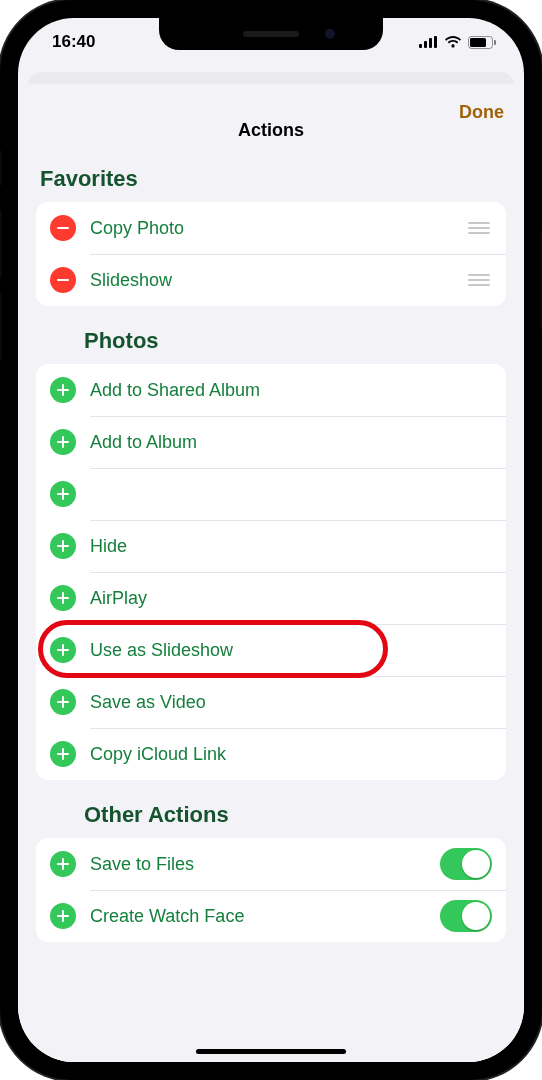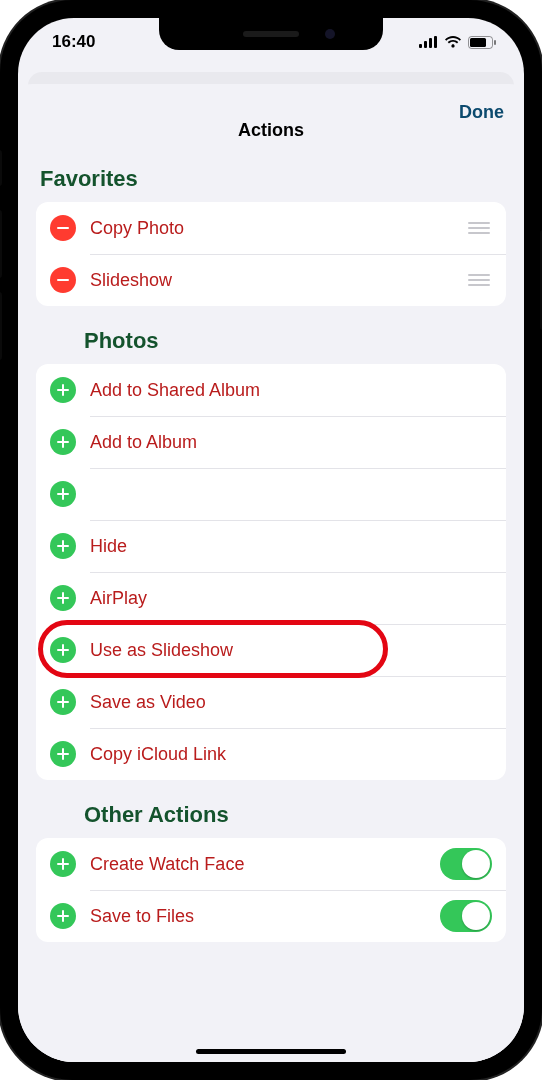--- a/index.html
+++ b/index.html
@@ -75,21 +75,21 @@
     border-top-right-radius: 14px;
   }
 
   .nav {
     height: 56px;
     display:flex; align-items:center; justify-content:center;
     position:relative;
     font-size:18px;
   }
   .nav-title { font-weight:600; color:#000;margin-top:36px; }
-  .nav-done  { position:absolute; right:20px; color:#0c4a6e; font-weight:600; font-size:18px; }
+  .nav-done  { position:absolute; right:20px; color:#a16207; font-weight:600; font-size:18px; }
 
   .content { padding: 0 18px 0 18px; }
   .section-heading {
     font-size: 22px; font-weight:700; color:#14532d;
     padding: 26px 4px 10px 4px;
   }
   .section-heading.tight { padding-top: 22px; margin-left: 44px; }
 
   .card {
     background:#fff;
@@ -110,21 +110,21 @@
   .circle {
     width:26px; height:26px; border-radius:50%;
     display:flex; align-items:center; justify-content:center;
     flex-shrink:0;
     margin-right: 14px;
   }
   .circle.minus { background:#ff3b30; }
   .circle.plus  { background:#34c759; }
   .circle svg { display:block; }
 
-  .row-label { font-size:18px; color:#b91c1c; flex:1; }
+  .row-label { font-size:18px; color:#15803d; flex:1; }
 
   .grip { display:flex; flex-direction:column; gap:3px; padding-right:2px; }
   .grip span { display:block; width:22px; height:2px; background:#c7c7cc; border-radius:1px; }
 
   .toggle {
     width:52px; height:32px; border-radius:16px; background:#34c759;
     position:relative; flex-shrink:0;
   }
   .toggle .knob {
     position:absolute; top:2px; right:2px; width:28px; height:28px; border-radius:50%;
@@ -302,37 +302,37 @@
 
         <div class="section-heading tight">Other Actions</div>
         <div class="card">
           <div class="row other">
             <div class="circle plus">
               <svg width="12" height="12" viewBox="0 0 12 12">
                   <rect x="5" width="2" height="12" rx="1" fill="#fff"></rect>
                   <rect y="5" width="12" height="2" rx="1" fill="#fff"></rect>
                 </svg>
             </div>
+            <div class="row-label">Save to Files</div>
+            <div class="toggle">
+                <div class="knob"></div>
+              </div>
+          </div>
+          <div class="row other">
+            <div class="circle plus">
+              <svg width="12" height="12" viewBox="0 0 12 12">
+                  <rect x="5" width="2" height="12" rx="1" fill="#fff"></rect>
+                  <rect y="5" width="12" height="2" rx="1" fill="#fff"></rect>
+                </svg>
+            </div>
             <div class="row-label">Create Watch Face</div>
             <div class="toggle">
                 <div class="knob"></div>
               </div>
           </div>
-          <div class="row other">
-            <div class="circle plus">
-              <svg width="12" height="12" viewBox="0 0 12 12">
-                  <rect x="5" width="2" height="12" rx="1" fill="#fff"></rect>
-                  <rect y="5" width="12" height="2" rx="1" fill="#fff"></rect>
-                </svg>
-            </div>
-            <div class="row-label">Save to Files</div>
-            <div class="toggle">
-                <div class="knob"></div>
-              </div>
-          </div>
         </div>
 
       </div>
 
       <div class="fade"></div>
     </div>
 
     <div class="home-indicator"></div>
   </div>
 </div>

